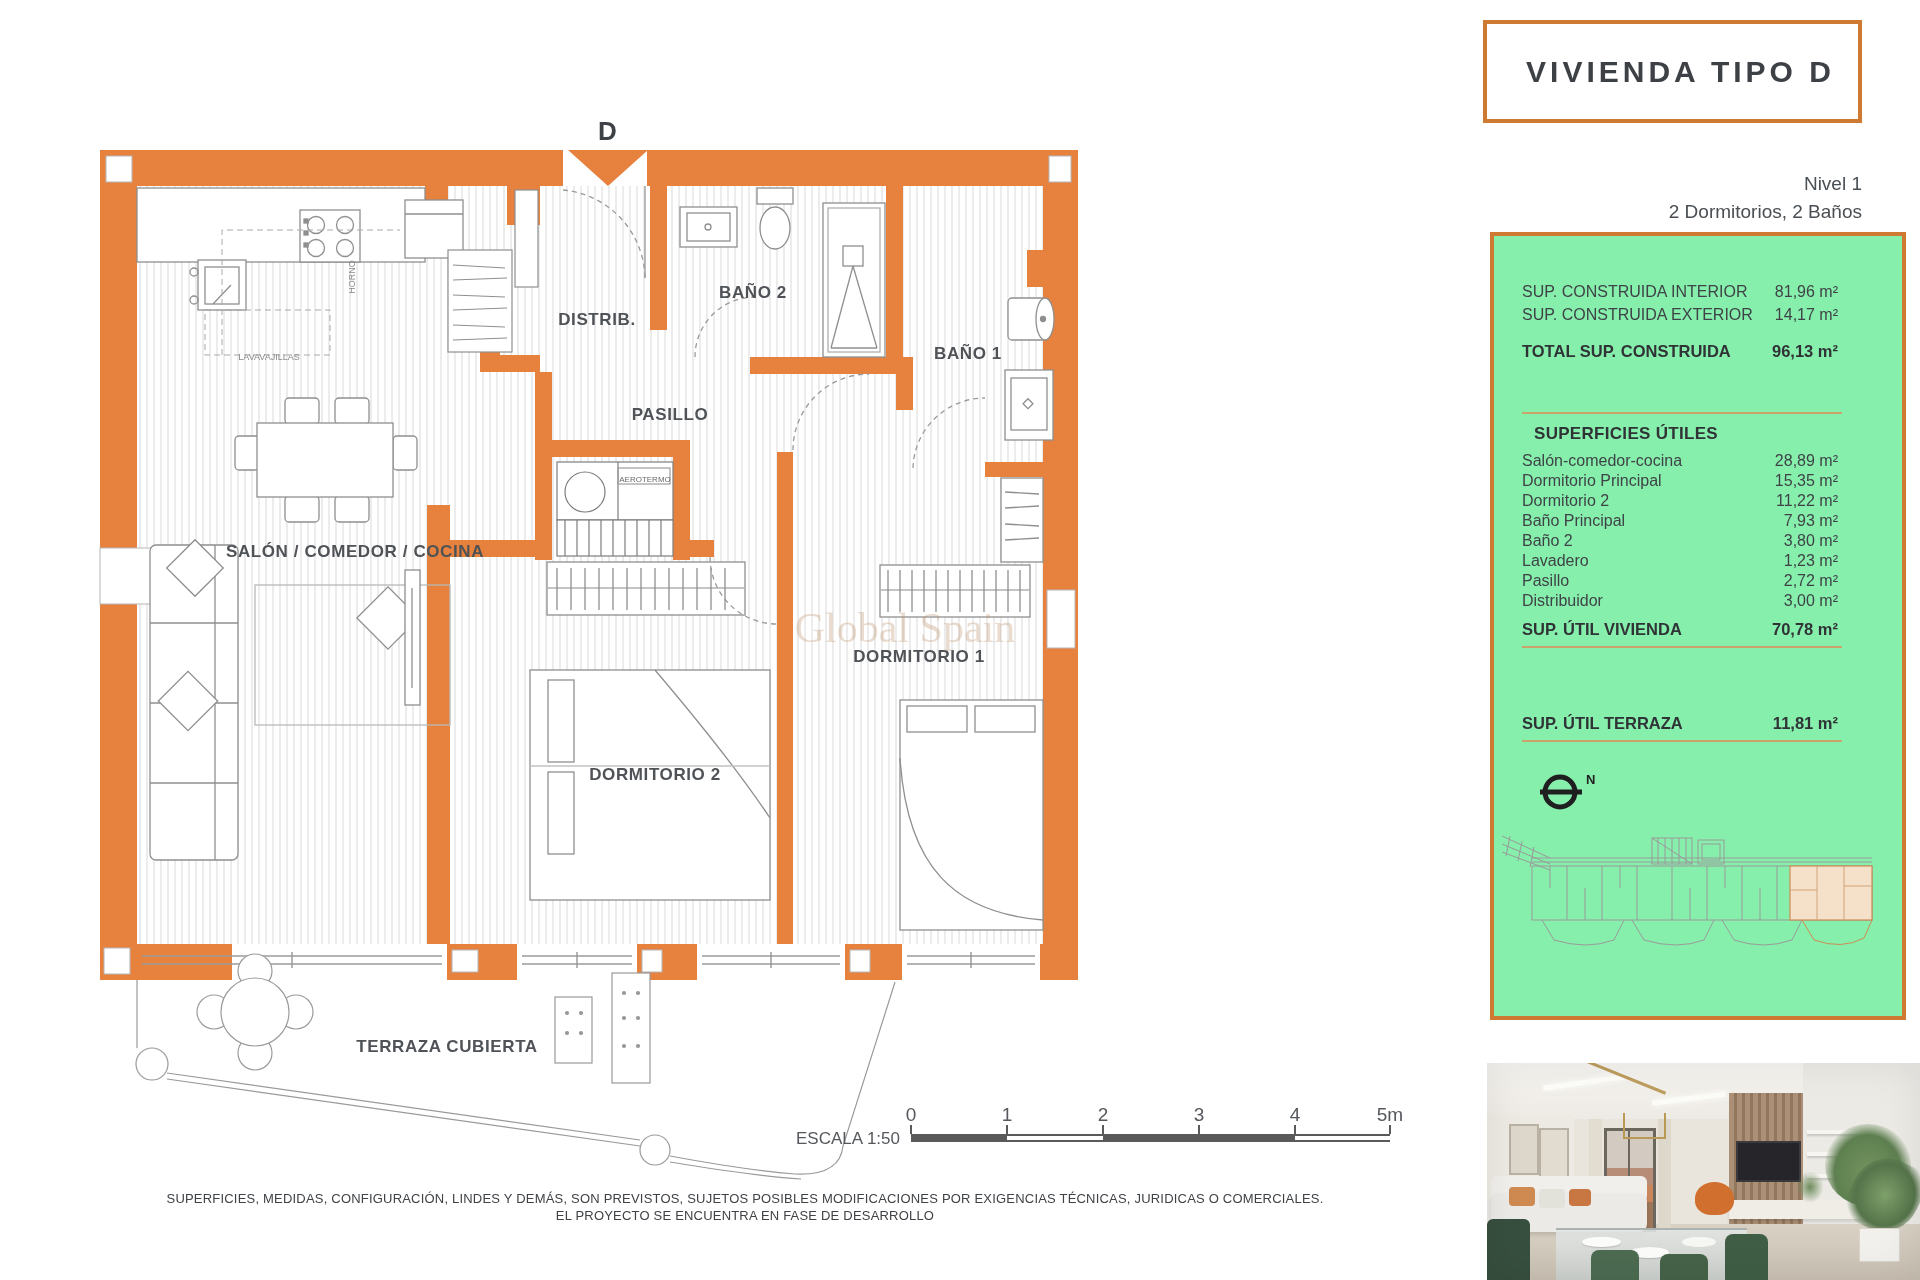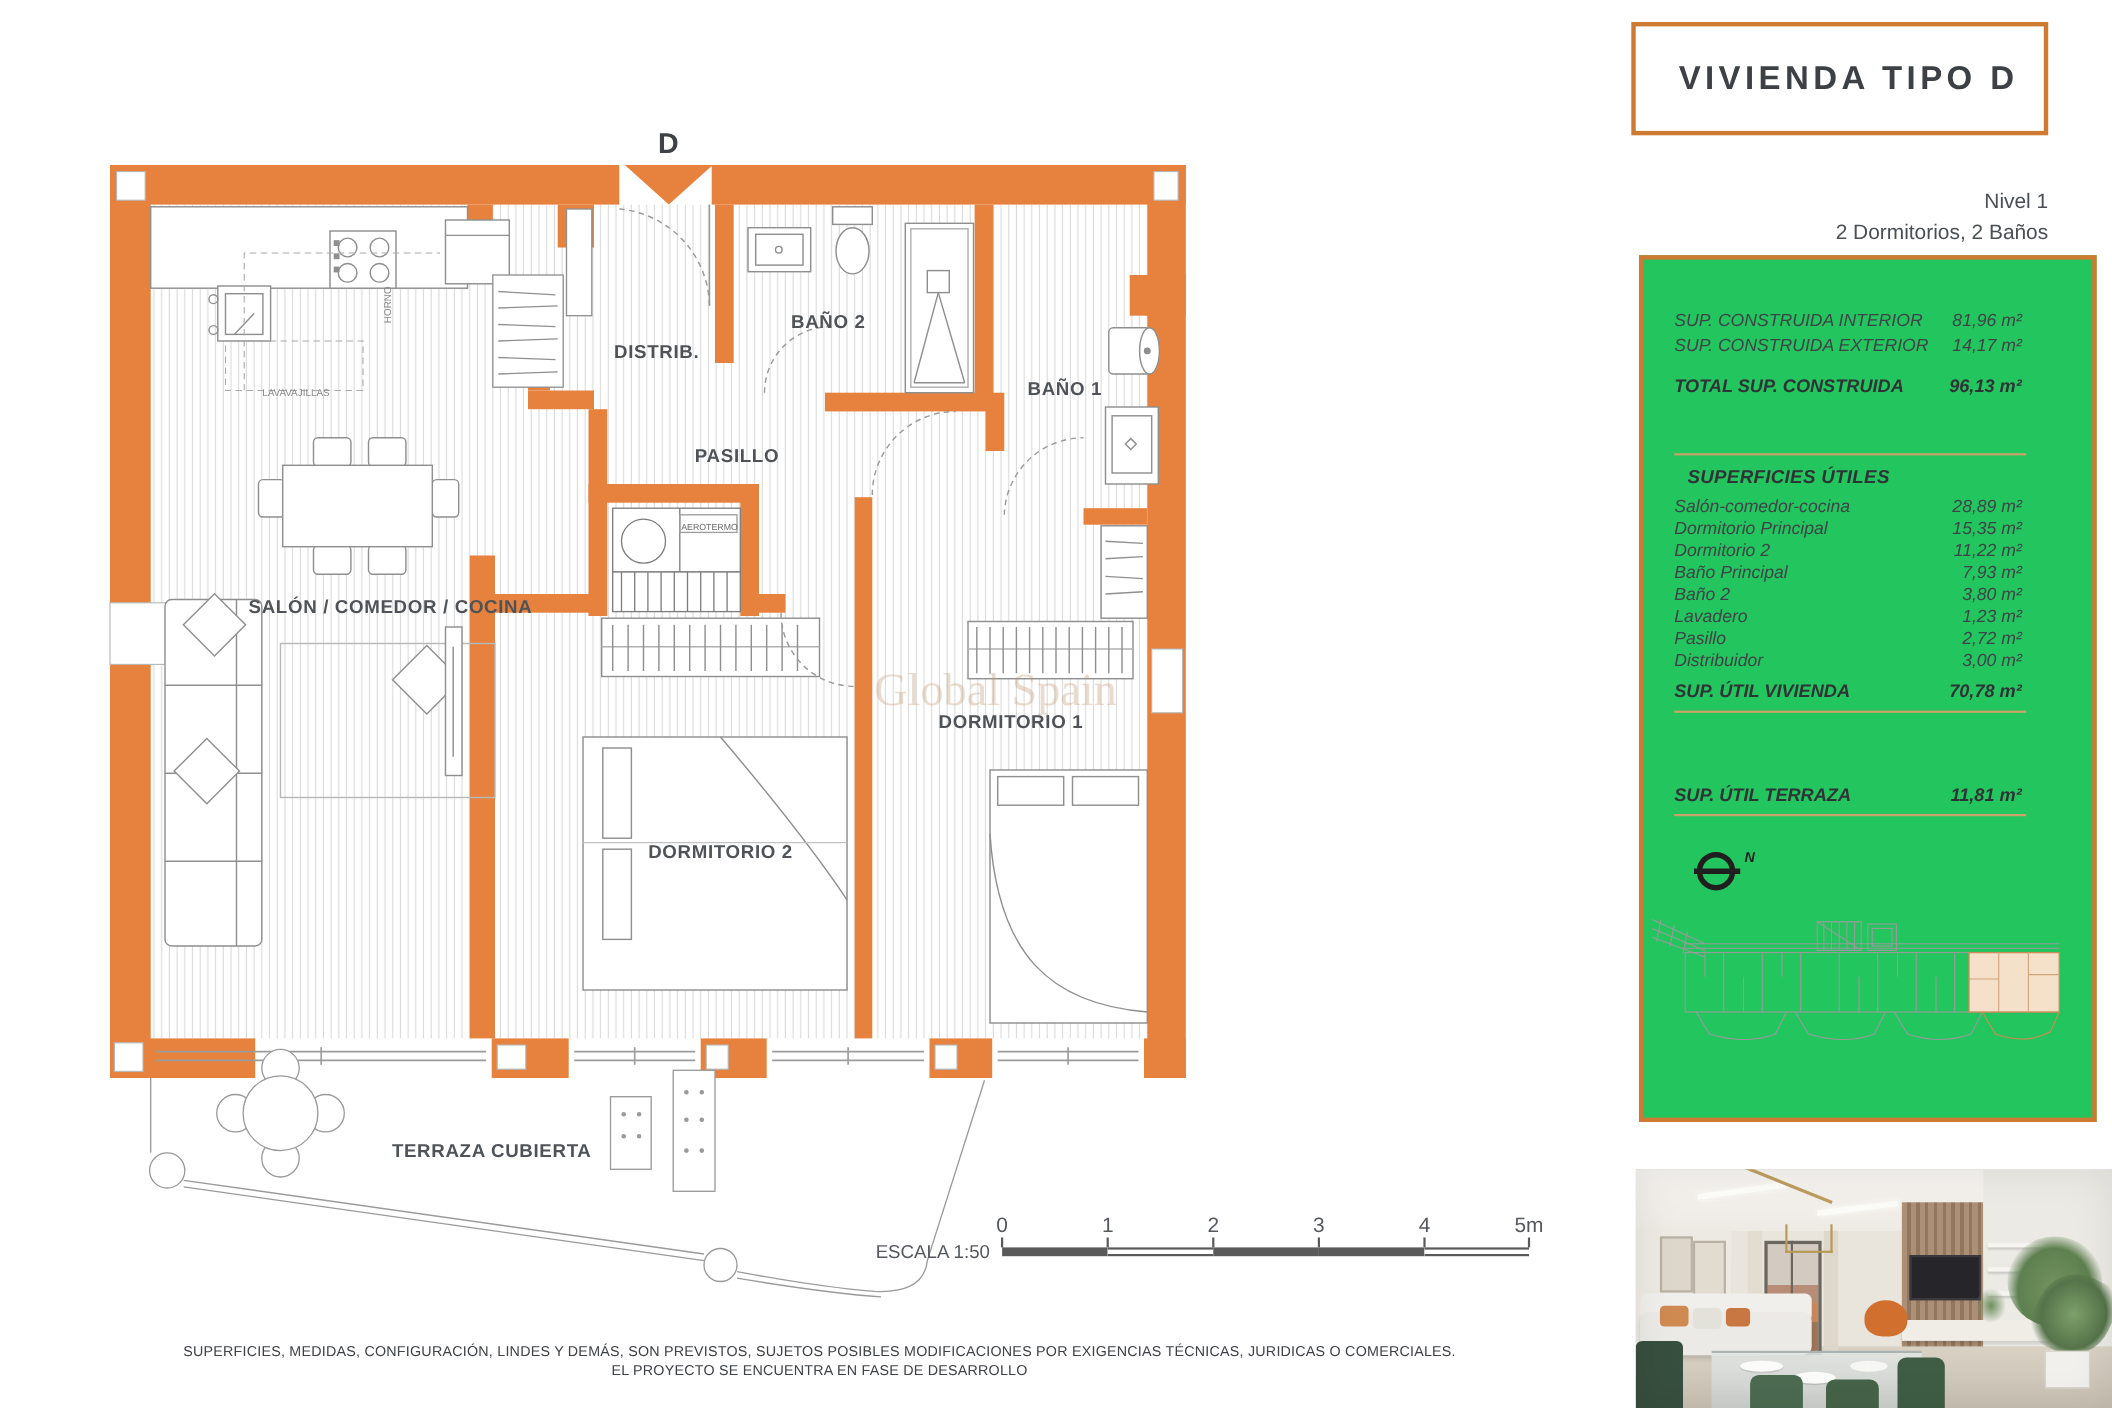--- a/index.html
+++ b/index.html
@@ -19,31 +19,31 @@
   
   .scale-label{position:absolute;font-size:17px;color:#55585c;text-align:right;}
   .scale-bar{position:absolute;height:8px;}
   .scale-seg{position:absolute;top:0;height:8px;box-sizing:border-box;}
   .seg-dark{background:#5a5a5a;}
   .seg-light{background:#fff;border-top:2px solid #5a5a5a;border-bottom:2px solid #5a5a5a;}
   .scale-num{position:absolute;transform:translateX(-50%);font-size:19px;color:#55585c;top:-30px;}
   .scale-tick{position:absolute;width:2px;height:9px;background:#5a5a5a;top:-9px;transform:translateX(-50%);}
 
   
-  .disclaimer{position:absolute;left:80px;top:1221px;width:1330px;text-align:center;
+  .disclaimer{position:absolute;left:80px;top:1191px;width:1330px;text-align:center;
     font-size:13px;line-height:1.3;color:#3f4246;letter-spacing:0.2px;}
 
   
   .title-box{position:absolute;left:1483px;top:20px;width:379px;height:103px;
     border:4px solid #ce7a33;box-sizing:border-box;display:flex;align-items:center;justify-content:center;padding-left:16px;}
   .title-box span{font-size:30px;letter-spacing:4px;color:#3d4146;font-weight:bold;}
   .subtitle{position:absolute;left:1483px;top:170px;width:379px;text-align:right;
     font-size:19px;color:#4a4f54;line-height:1.45;}
   .info-panel{position:absolute;left:1490px;top:232px;width:416px;height:788px;
-    border:4px solid #ce7a33;box-sizing:border-box;background:#22c55e;font-style:italic;}
+    border:4px solid #ce7a33;box-sizing:border-box;background:#86efac;}
   .prow{position:absolute;left:28px;right:64px;height:20px;font-size:16px;color:#3f4347;}
   .prow .val{position:absolute;right:0;top:0;}
   .prow.bold{font-weight:bold;color:#303336;font-size:16.5px;}
   .pdivider{position:absolute;left:28px;right:60px;height:2px;background:#caa36a;}
   .pheading{position:absolute;left:28px;font-size:17px;font-weight:bold;color:#303336;letter-spacing:0.3px;}
   .north-box{position:absolute;left:44px;top:530px;width:90px;height:48px;}
   .north-n{position:absolute;left:48px;top:6px;font-size:13px;font-weight:bold;color:#222;}
 
   
   .render{position:absolute;left:1487px;top:1063px;width:433px;height:217px;overflow:hidden;background:#ddd8d0;}

